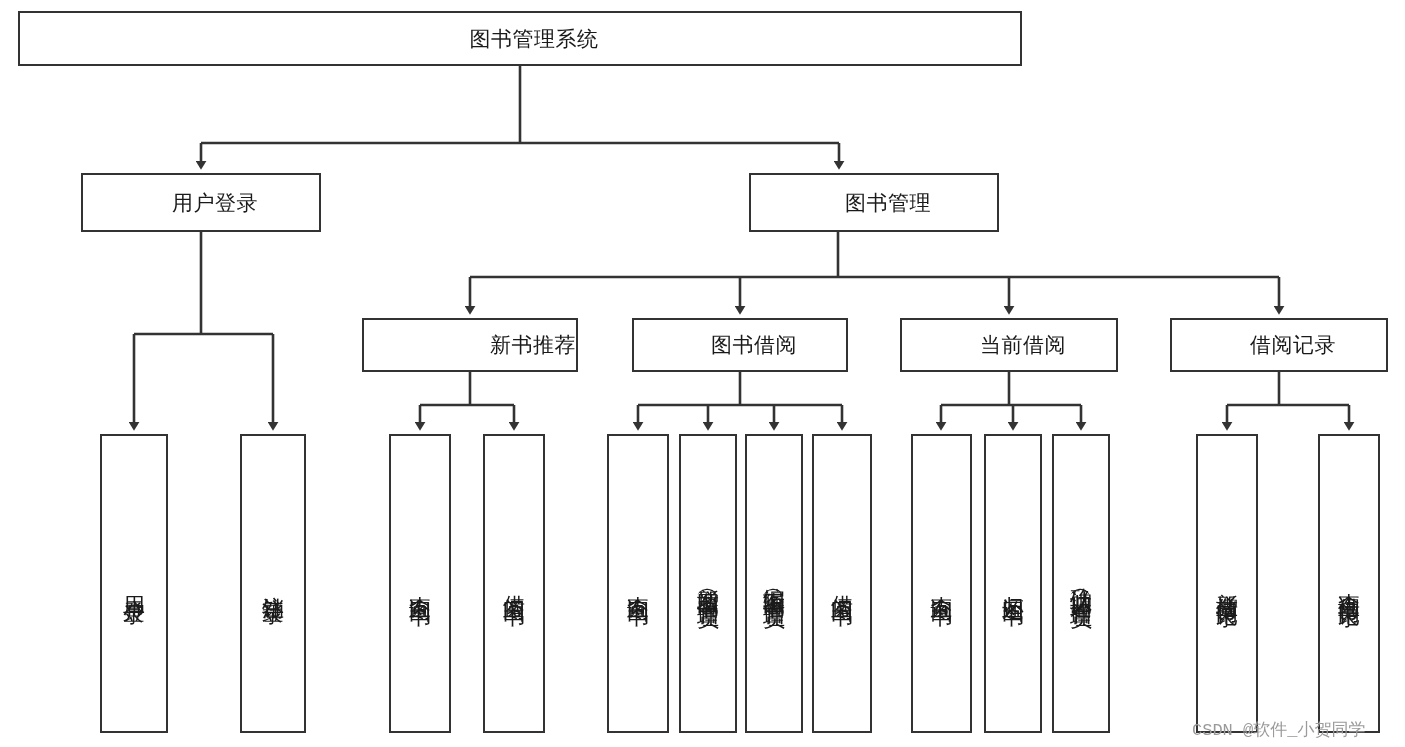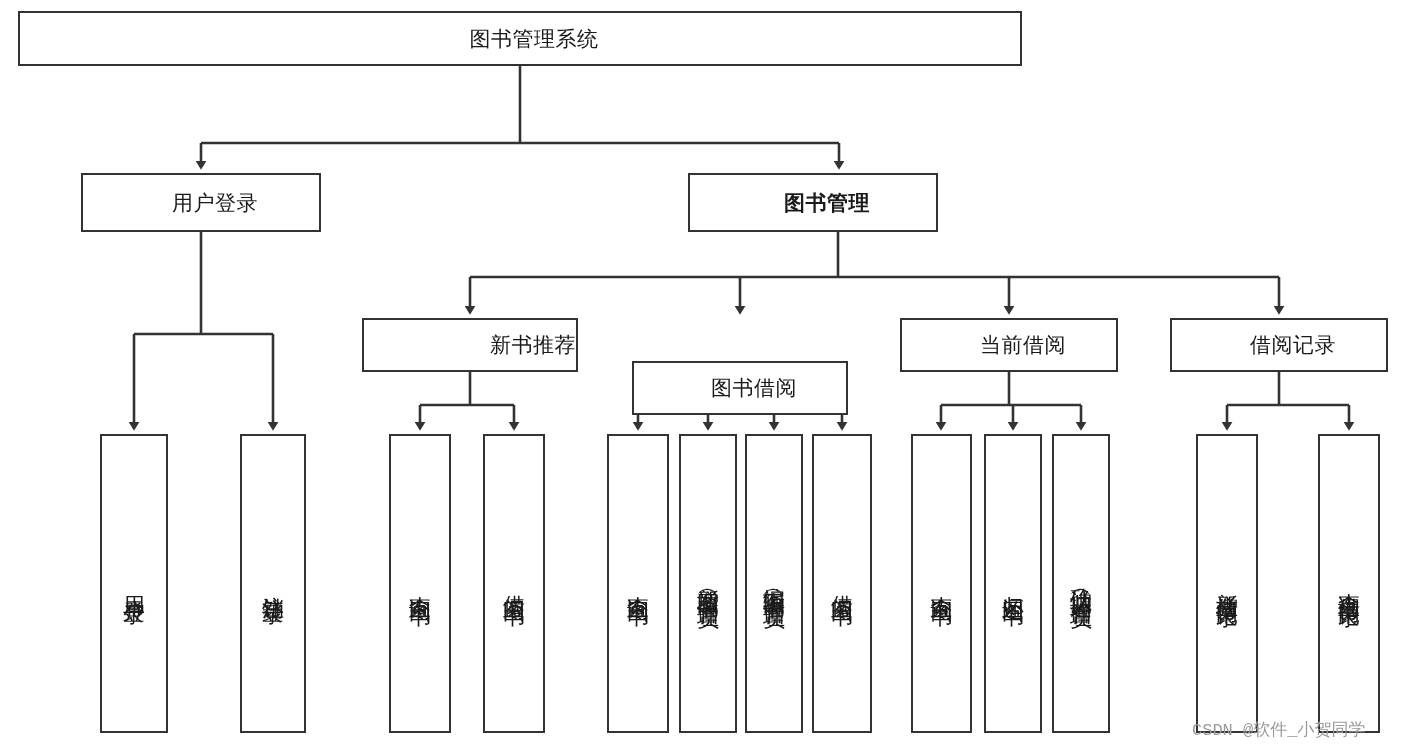--- a/index.html
+++ b/index.html
@@ -116,28 +116,28 @@
     </g>
   </svg>
 
   <div class="node horiz" id="node-root" style="left: 18px; top: 11px; width: 1004px; height: 55px;">
     <span>图书管理系统</span>
   </div>
 
   <div class="node horiz" id="node-l2-0" style="left: 81px; top: 173px; width: 240px; height: 59px;">
     <span>用户登录</span>
   </div>
-  <div class="node horiz" id="node-l2-1" style="left: 688px; top: 173px; width: 250px; height: 59px; font-weight: bold;">
+  <div class="node horiz" id="node-l2-1" style="left: 749px; top: 173px; width: 250px; height: 59px;">
     <span>图书管理</span>
   </div>
 
   <div class="node horiz" id="node-l3-0" style="left: 362px; top: 318px; width: 216px; height: 54px; justify-content: flex-end;">
     <span>新书推荐</span>
   </div>
-  <div class="node horiz" id="node-l3-1" style="left: 632px; top: 318px; width: 216px; height: 54px; margin-top: 43px;">
+  <div class="node horiz" id="node-l3-1" style="left: 632px; top: 318px; width: 216px; height: 54px;">
     <span>图书借阅</span>
   </div>
   <div class="node horiz" id="node-l3-3" style="left: 1170px; top: 318px; width: 218px; height: 54px;">
     <span>借阅记录</span>
   </div>
   <div class="node horiz" id="node-l3-2" style="left: 900px; top: 318px; width: 218px; height: 54px;">
     <span>当前借阅</span>
   </div>
 
   <div class="node vert" id="node-leaf-0" style="left: 100px; top: 434px; width: 68px; height: 299px;">

